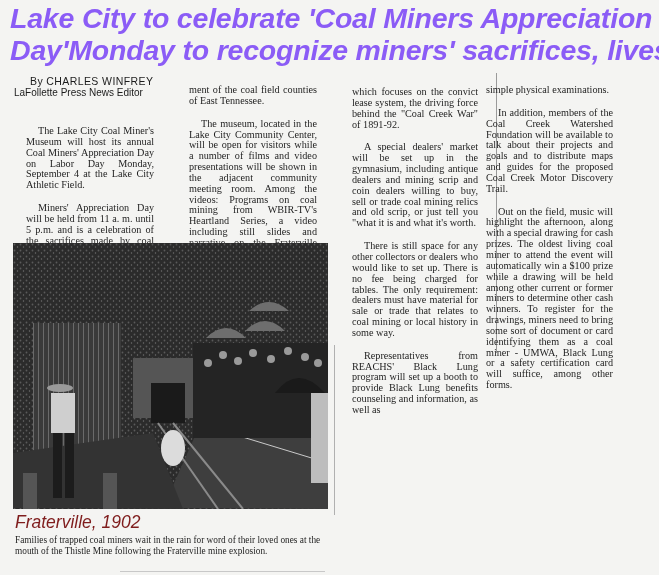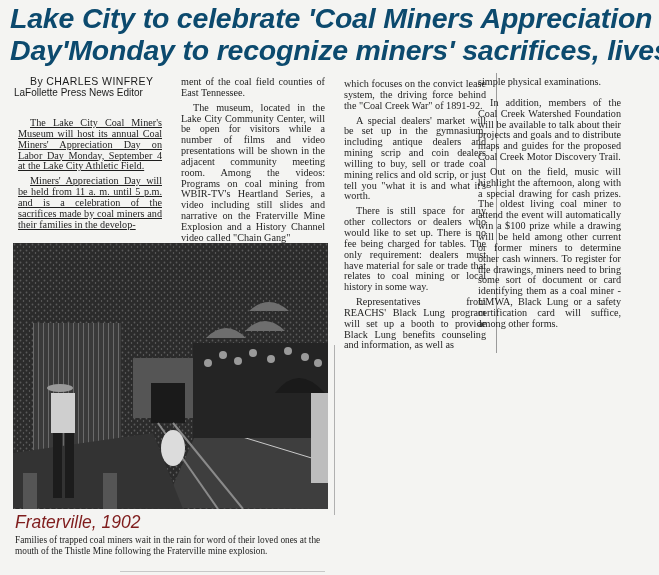--- a/index.html
+++ b/index.html
@@ -8,41 +8,41 @@
     background: #f4f4f2;
     position: relative;
     color: #1c1c1c;
   }
   .headline {
     position: absolute; left: 10px; top: 2px; width: 645px;
     font-family: "Liberation Sans", sans-serif;
     font-weight: bold; font-style: italic;
     font-size: 28.5px; line-height: 32px;
     letter-spacing: -0.2px;
-    color: #0c4a6e;
+    color: #8b5cf6;
     white-space: nowrap;
   }
   .headline div { margin: 0; }
   .byline {
     position: absolute; left: 14px; top: 75px; width: 150px;
     font-family: "Liberation Sans", sans-serif;
   }
   .byline .name { font-weight: normal; font-size: 10.5px; letter-spacing: 0.4px; line-height: 12px; padding-left: 16px; }
   .byline .role { font-size: 10px; line-height: 12px; }
   .col {
     position: absolute;
     font-family: "Liberation Serif", serif;
     font-size: 10.2px; line-height: 10.85px;
     text-align: justify;
     color: #1e1e1e;
   }
-  .col p { margin: 4px; text-indent: 12px; }
+  .col p { margin: 12px; text-indent: 12px; }
   .col p.noindent { text-indent: 0; }
   .col p.gap { margin-top: 10px; }
-  #col1 { left: 14px; top: 114px; width: 152px; text-decoration: underline; }
+  #col1 { left: 14px; top: 114px; width: 152px; }
   #col2 { left: 177px; top: 73px; width: 152px; }
   #col3 { left: 340px; top: 75px; width: 150px; }
   #col4 { left: 474px; top: 73px; width: 151px; }
   .rule-v {
     position: absolute; left: 496px; top: 73px; width: 1px; height: 280px;
     background: #9a9a9a;
   }
   .rule-v2 {
     position: absolute; left: 334px; top: 345px; width: 1px; height: 170px;
     background: #b0b0b0;

